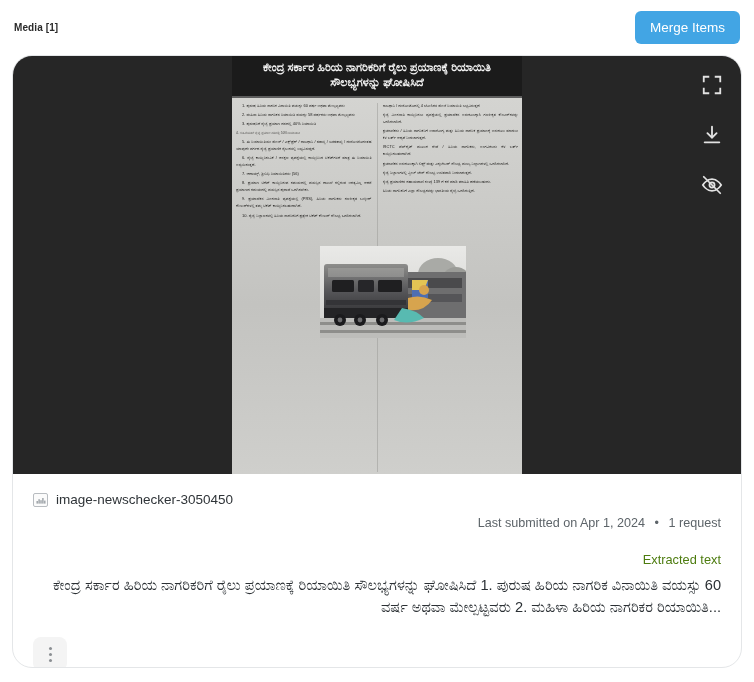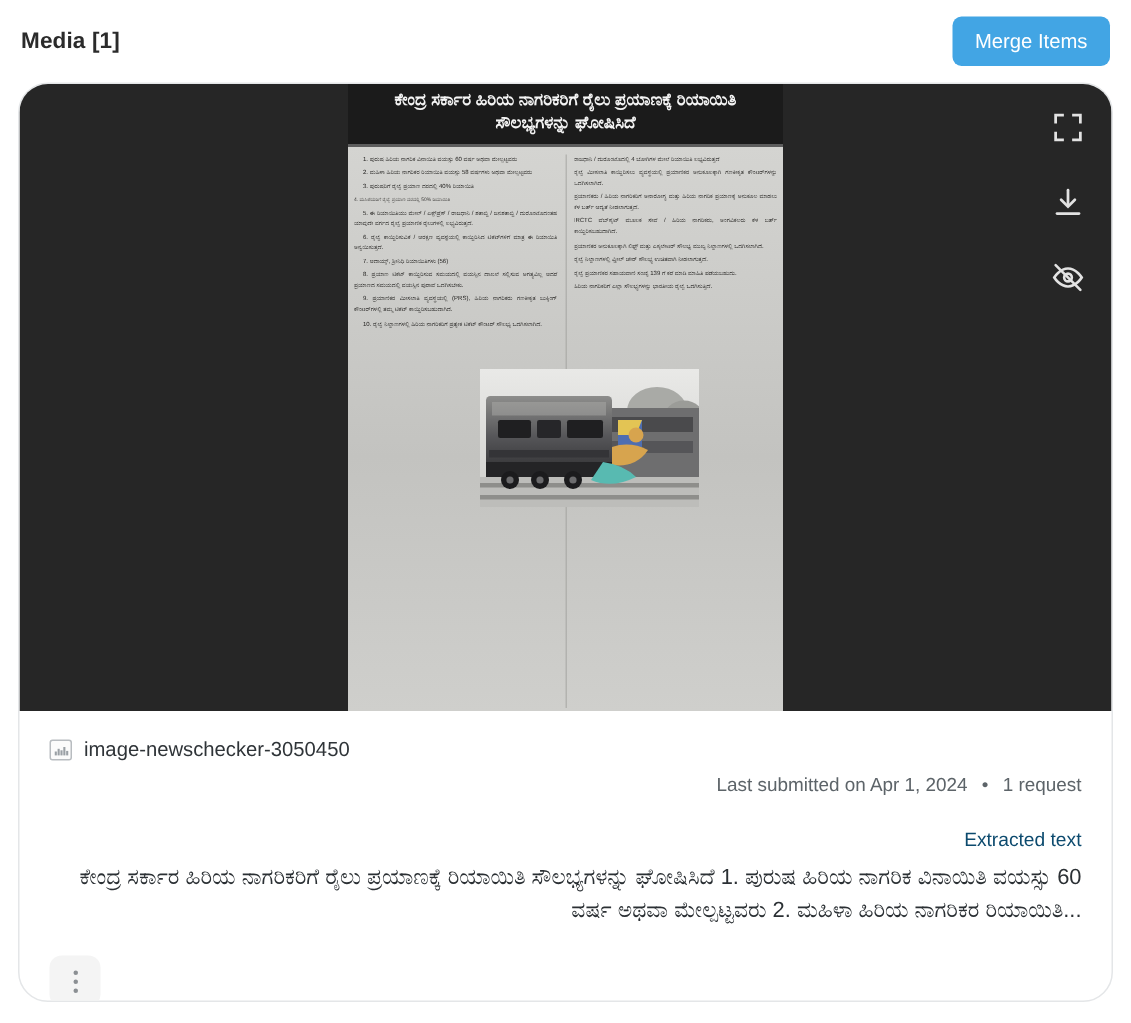--- a/index.html
+++ b/index.html
@@ -23,21 +23,21 @@
     position: absolute;
     left: 0; top: 0;
     width: 754px;
     height: 55px;
     display: flex;
     align-items: center;
     justify-content: space-between;
     padding: 0 14px 0 14px;
   }
   .header-title {
-    font-size: 15px;
+    font-size: 10px;
     font-weight: bold;
     color: #2b2b2b;
     letter-spacing: 0.1px;
   }
   .merge-btn {
     background: #42a5e4;
     color: #ffffff;
     border: none;
     border-radius: 6px;
     font-size: 13.5px;
@@ -182,21 +182,21 @@
   .meta-row {
     margin-top: 9px;
     font-size: 12.6px;
     color: #5d6469;
   }
   .meta-dot { margin: 0 6px; color:#5d6469; }
 
   .extracted-label {
     margin-top: 22px;
     font-size: 12.8px;
-    color: #0c4a6e;
+    color: #4d7c0f;
   }
   .extracted-text {
     margin-top: 7px;
     font-size: 14.6px;
     line-height: 1.52;
     color: #2b3034;
     max-width: 690px;
   }
 
   .actions {

